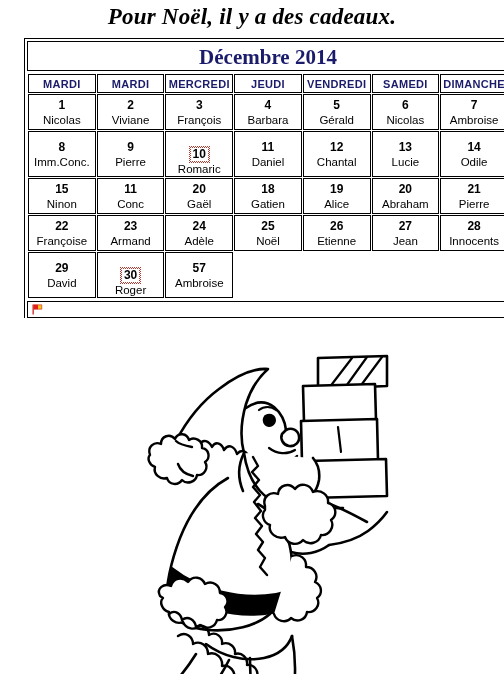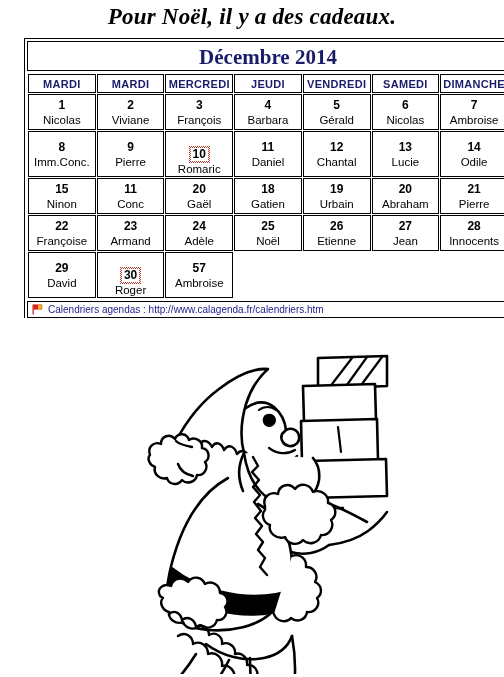--- a/index.html
+++ b/index.html
@@ -245,21 +245,21 @@
           <td>
             <span class="daynum">20</span>
             <span class="dayname">Gaël</span>
           </td>
           <td>
             <span class="daynum">18</span>
             <span class="dayname">Gatien</span>
           </td>
           <td>
             <span class="daynum">19</span>
-            <span class="dayname">Urbain</span>
+            <span class="dayname">Alice</span>
           </td>
           <td>
             <span class="daynum">20</span>
             <span class="dayname">Abraham</span>
           </td>
           <td>
             <span class="daynum">21</span>
             <span class="dayname">Pierre</span>
           </td>
         </tr>
@@ -313,21 +313,20 @@
         </tr>
       </tbody>
   </table>
 
   <div class="cal-footer">
     <svg class="flag-icon" viewBox="0 0 11 11">
       <rect x="0.5" y="0.5" width="1.3" height="10" fill="#cc2020"></rect>
       <path d="M1.8 0.8 L9.8 0.8 L9.8 5.2 L1.8 5.2 Z" fill="#f2c21a" stroke="#cc2020" stroke-width="0.6"></path>
       <path d="M1.8 0.8 L6.0 0.8 L6.0 5.2 L1.8 5.2 Z" fill="#e02020"></path>
     </svg>
-    <span class="footer-text">Calendriers agendas : http://www.calagenda.fr/calendriers.htm</span>
   </div>
 </div>
 
 <div class="illustration">
   <svg width="504" height="356" viewBox="0 0 504 356" xmlns="http://www.w3.org/2000/svg">
     <rect x="0" y="0" width="504" height="356" fill="#ffffff"></rect>
     <g fill="none" stroke="#000000" stroke-width="2.6" stroke-linejoin="round" stroke-linecap="round">
 
       <g>
         <path d="M318 40 L387 38 L387 68 L318 71 Z" fill="#ffffff"></path>

